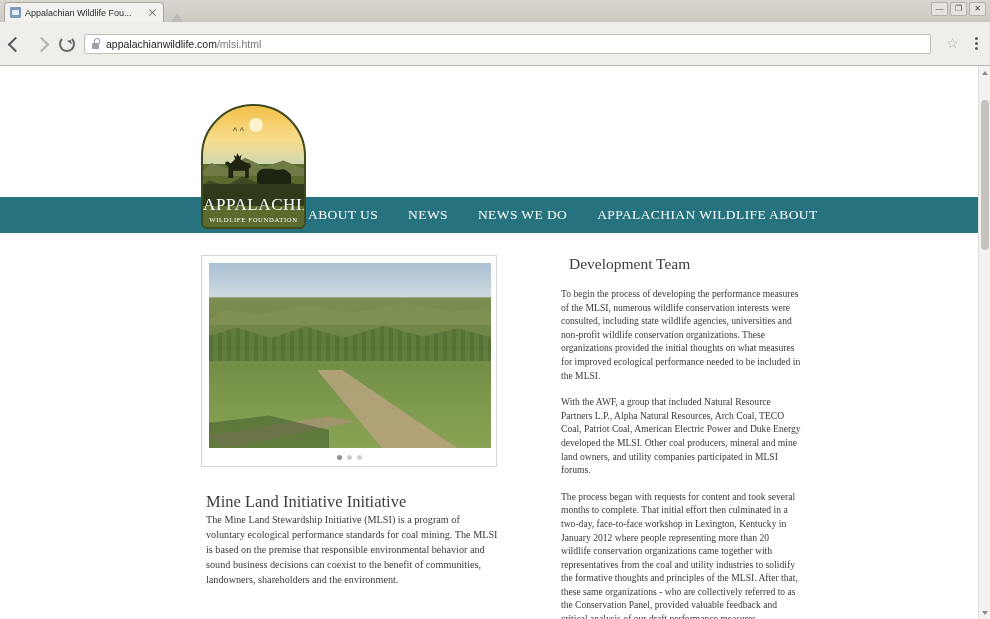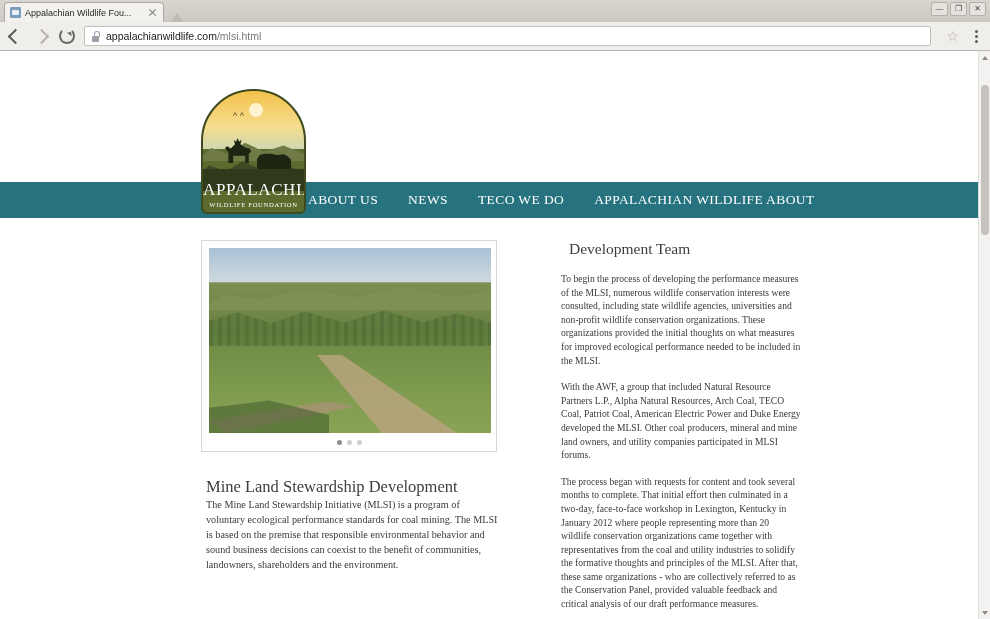--- a/index.html
+++ b/index.html
@@ -110,21 +110,21 @@
     left: 50%; top: 50%;
     transform: translate(-50%,-50%);
     font-style: normal;
     font-size: 8px;
     color: #444;
     line-height: 1;
   }
   .winbtn.close { background: #e6e3de; }
 
   .toolbar {
-    height: 29px;
+    height: 44px;
     background: #f0eeea;
     border-bottom: 1px solid #b9b5af;
     display: flex;
     align-items: center;
     padding: 5px 6px;
     gap: 8px;
   }
   .navbtn {
     width: 18px; height: 18px;
     position: relative;
@@ -525,21 +525,21 @@
             <div class="logo-text">
               <span class="l1">APPALACHIAN</span>
               <span class="l2">WILDLIFE FOUNDATION</span>
             </div>
           </div>
         </div>
 
         <div class="nav-band">
           <div class="nav-item">ABOUT US</div>
           <div class="nav-item">NEWS</div>
-          <div class="nav-item">TECO WE DO</div>
+          <div class="nav-item">NEWS WE DO</div>
           <div class="nav-item">APPALACHIAN WILDLIFE ABOUT</div>
         </div>
 
         <div class="content">
 
           <div class="col-left">
 
             <div class="slider">
               <div class="slider-img">
                 <div class="si-sky"></div>
@@ -551,21 +551,21 @@
                 <div class="si-road2"></div>
                 <div class="si-dark"></div>
               </div>
               <div class="dots">
                 <span class="dot active"></span>
                 <span class="dot"></span>
                 <span class="dot"></span>
               </div>
             </div>
 
-            <h1 class="page-title">Mine Land Stewardship Development</h1>
+            <h1 class="page-title">Mine Land Initiative Initiative</h1>
             <p class="body">The Mine Land Stewardship Initiative (MLSI) is a program of voluntary ecological performance standards for coal mining.  The MLSI is based on the premise that responsible environmental behavior and sound business decisions can coexist to the benefit of communities, landowners, shareholders and the environment.</p>
 
           </div>
 
           <div class="col-right">
             <h2 class="col-title">Development Team</h2>
             <p class="rbody">To begin the process of developing the performance measures of the MLSI, numerous wildlife conservation interests were consulted, including state wildlife agencies, universities and non-profit wildlife conservation organizations. These organizations provided the initial thoughts on what measures for improved ecological performance needed to be included in the MLSI.</p>
             <p class="rbody">With the AWF, a group that included Natural Resource Partners L.P., Alpha Natural Resources, Arch Coal, TECO Coal, Patriot Coal, American Electric Power and Duke Energy developed the MLSI. Other coal producers, mineral and mine land owners, and utility companies participated in MLSI forums.</p>
             <p class="rbody">The process began with requests for content and took several months to complete. That initial effort then culminated in a two-day, face-to-face workshop in Lexington, Kentucky in January 2012 where people representing more than 20 wildlife conservation organizations came together with representatives from the coal and utility industries to solidify the formative thoughts and principles of the MLSI. After that, these same organizations - who are collectively referred to as the Conservation Panel, provided valuable feedback and critical analysis of our draft performance measures.</p>
 

